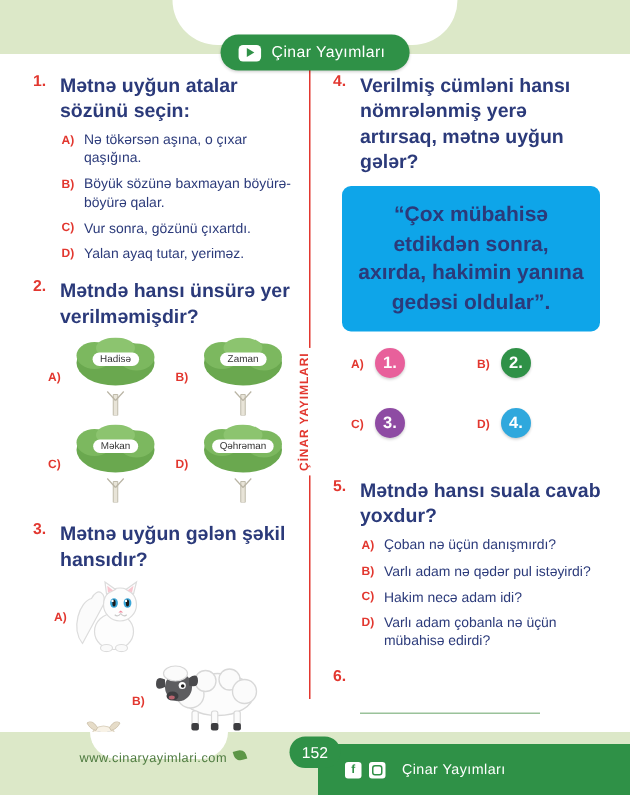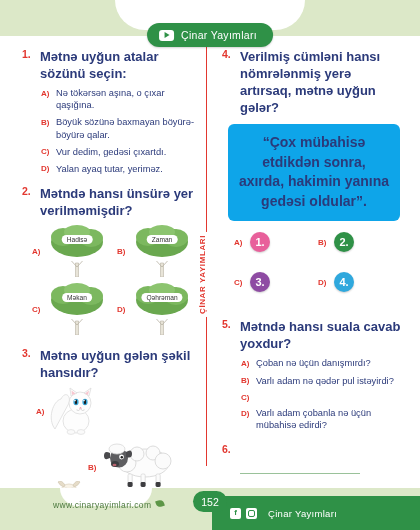--- a/index.html
+++ b/index.html
@@ -267,21 +267,21 @@
         <div class="opt">
           <span class="opt-letter">A)</span>
           <span class="opt-text">Nə tökərsən aşına, o çıxar qaşığına.</span>
         </div>
         <div class="opt">
           <span class="opt-letter">B)</span>
           <span class="opt-text">Böyük sözünə baxmayan böyürə-böyürə qalar.</span>
         </div>
         <div class="opt">
           <span class="opt-letter">C)</span>
-          <span class="opt-text">Vur dedim, gedəsi çıxartdı.</span>
+          <span class="opt-text">Vur sonra, gözünü çıxartdı.</span>
         </div>
         <div class="opt">
           <span class="opt-letter">D)</span>
           <span class="opt-text">Yalan ayaq tutar, yeriməz.</span>
         </div>
       </div>
     </div>
 
     <div class="q" style="margin-top:10px;">
       <div class="q-head">
@@ -515,20 +515,21 @@
         <div class="opt">
           <span class="opt-letter">A)</span>
           <span class="opt-text">Çoban nə üçün danışmırdı?</span>
         </div>
         <div class="opt">
           <span class="opt-letter">B)</span>
           <span class="opt-text">Varlı adam nə qədər pul istəyirdi?</span>
         </div>
         <div class="opt">
           <span class="opt-letter">C)</span>
+          <span class="opt-text">Hakim necə adam idi?</span>
         </div>
         <div class="opt">
           <span class="opt-letter">D)</span>
           <span class="opt-text">Varlı adam çobanla nə üçün mübahisə edirdi?</span>
         </div>
       </div>
     </div>
 
     <div class="q" style="margin-top:12px;">
       <div class="q-head">

